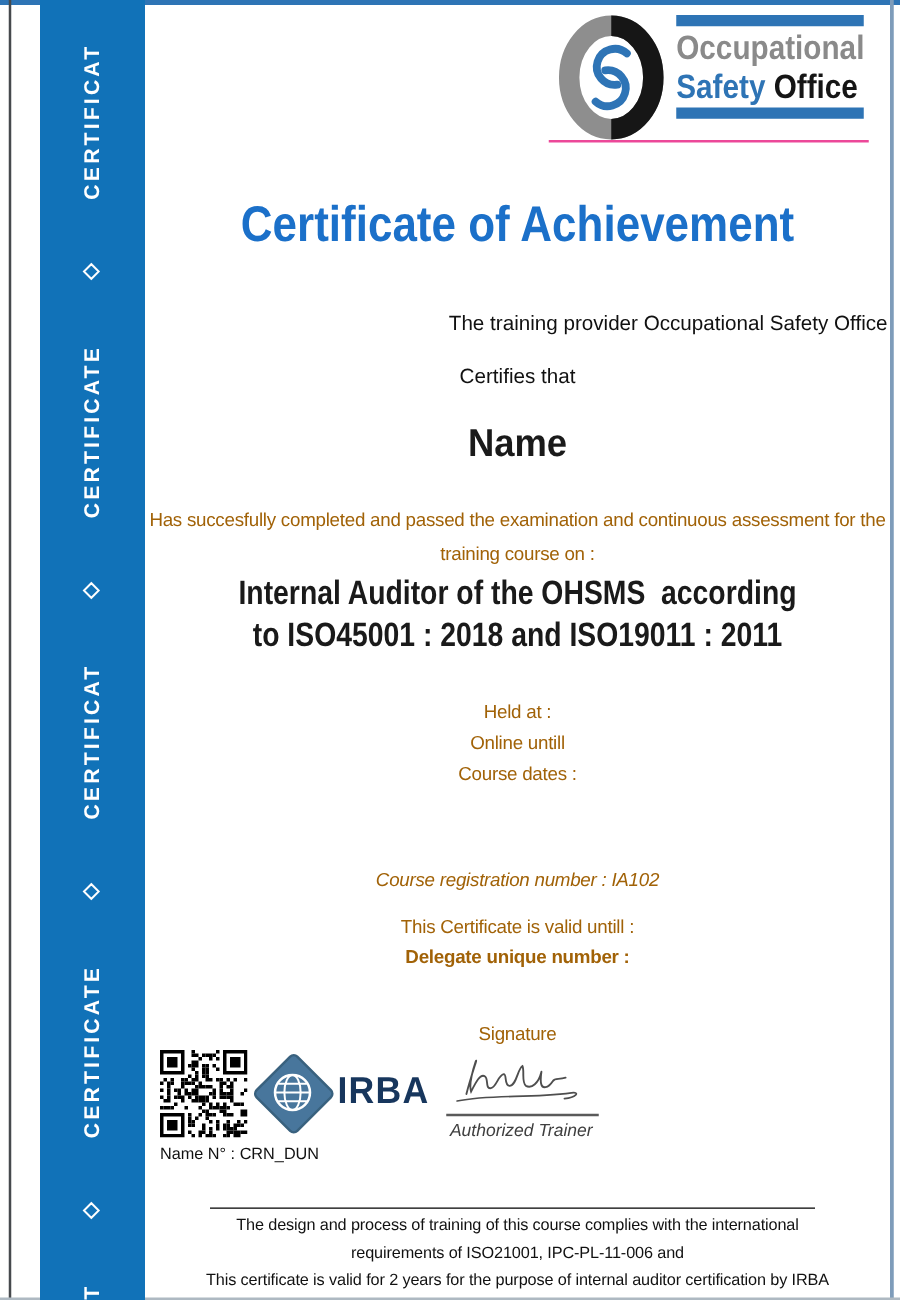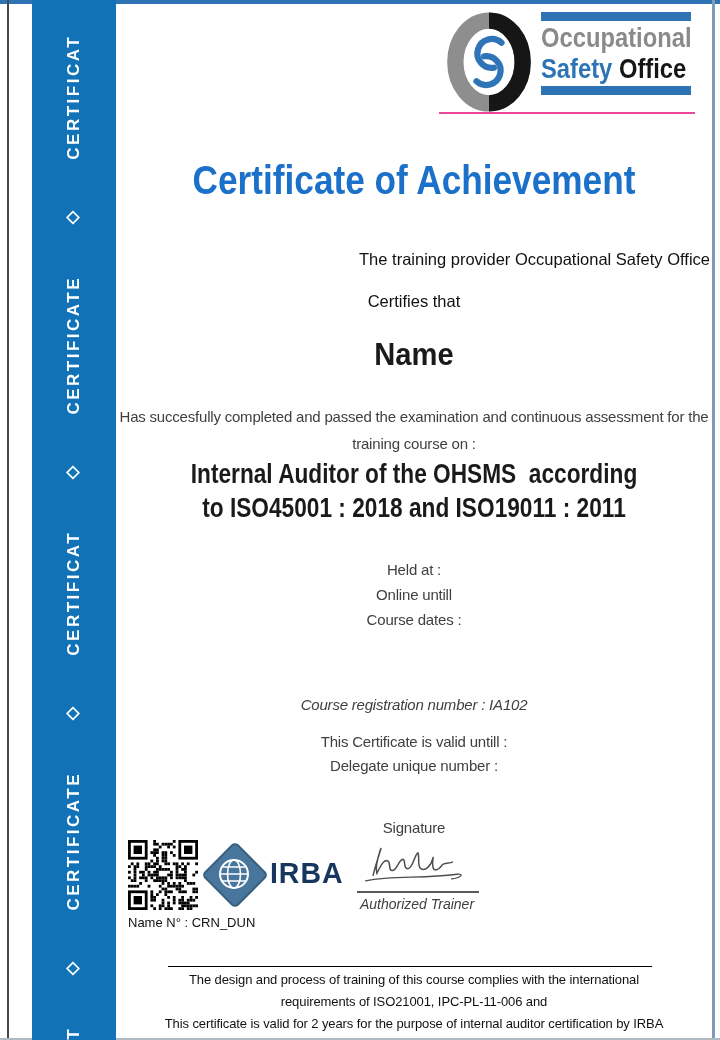--- a/index.html
+++ b/index.html
@@ -30,32 +30,32 @@
   .logo-line2{font-size:27px;font-weight:bold;transform:scaleX(.88);transform-origin:left;white-space:nowrap;line-height:28px;}
   .logo-safety{color:#2e74b5;}
   .logo-office{color:#151515;}
   
   .c{left:118px;width:592px;text-align:center;}
   .title{top:158px;font-size:40px;font-weight:bold;color:#1b70c9;transform:scaleX(.88);transform-origin:center;white-space:nowrap;}
   .line16{font-size:16.5px;color:#111;}
   .provider{top:250px;text-align:right;}
   .certifies{top:292px;}
   .name{top:337px;font-size:31px;font-weight:bold;transform:scaleX(.94);transform-origin:center;}
-  .line15{font-size:15px;color:#404040;letter-spacing:-.2px;}
+  .line15{font-size:15px;color:#a16207;letter-spacing:-.2px;}
   .para1{top:408px;}
   .para2{top:435px;}
   .course{font-size:27px;font-weight:bold;transform:scaleX(.84);transform-origin:center;white-space:pre;}
   .course1{top:459px;}
   .course2{top:493px;}
   .held{top:561px;}
   .online{top:586px;}
   .dates{top:611px;}
   .valid{top:705px;margin-top:28px;}
   .reg{top:696px;font-style:italic;}
-  .delegate{top:757px;}
+  .delegate{top:757px;font-weight:bold;}
   .siglabel{top:819px;}
   .sig-wrap{top:836px;left:352px;width:130px;text-align:center;}
   .sig-rule{top:891px;left:357px;width:122px;height:2px;background:#5a5a5a;}
   .authorized{top:896px;left:352px;width:130px;text-align:center;font-size:14px;color:#3f3f3f;font-style:italic;}
   
   .qr{top:840px;left:128px;width:70px;height:70px;}
   .irba-badge{top:842px;left:202px;width:64px;height:64px;}
   .irba-diamond{position:absolute;left:9px;top:9px;width:44px;height:44px;background:#48769c;border:2px solid #39617e;border-radius:5px;transform:rotate(45deg);}
   .irba-globe{position:absolute;left:15px;top:15px;}
   .irba-text{top:856px;left:270px;font-size:30px;font-weight:bold;color:#17365d;letter-spacing:1px;transform:scaleX(.95);transform-origin:left;}

